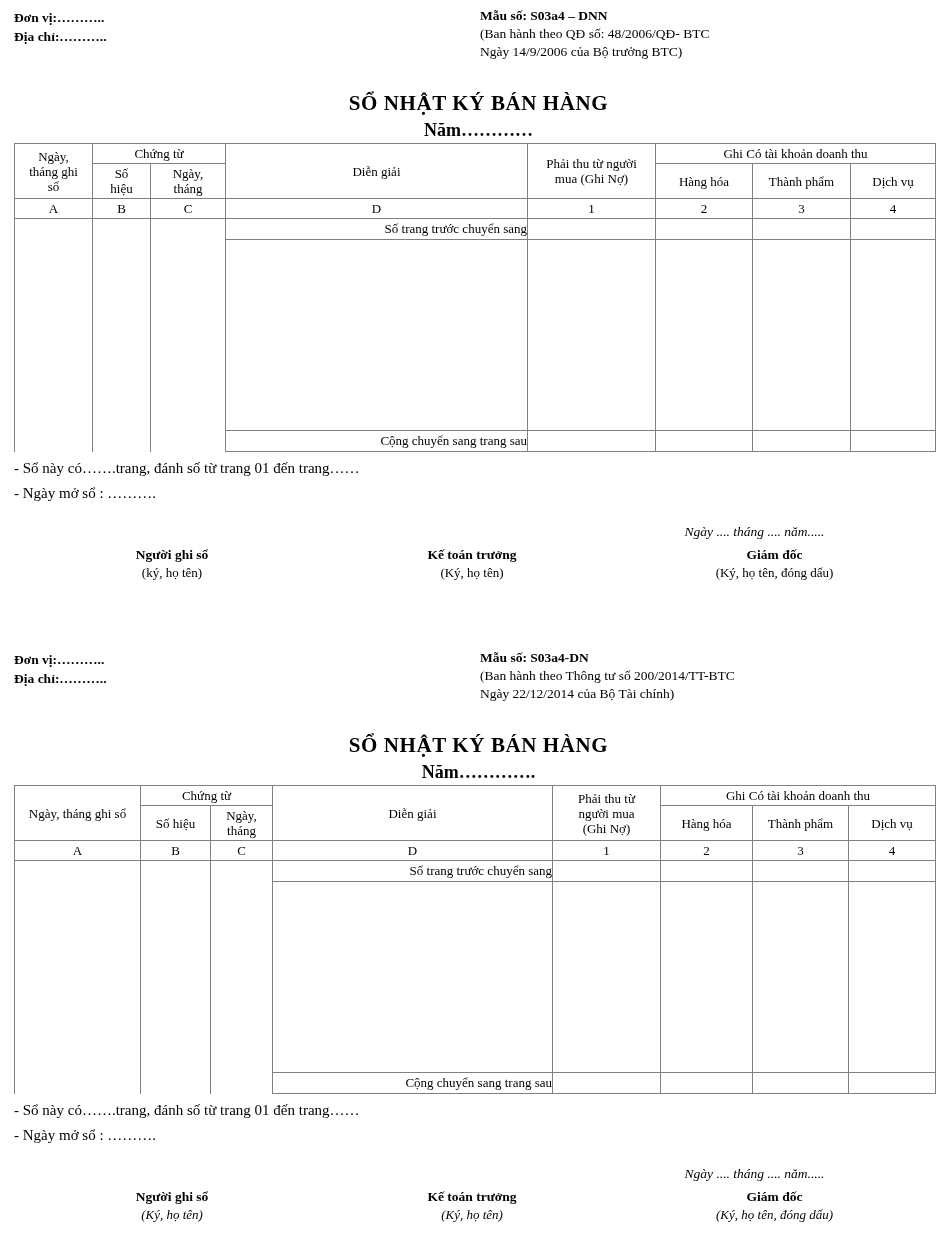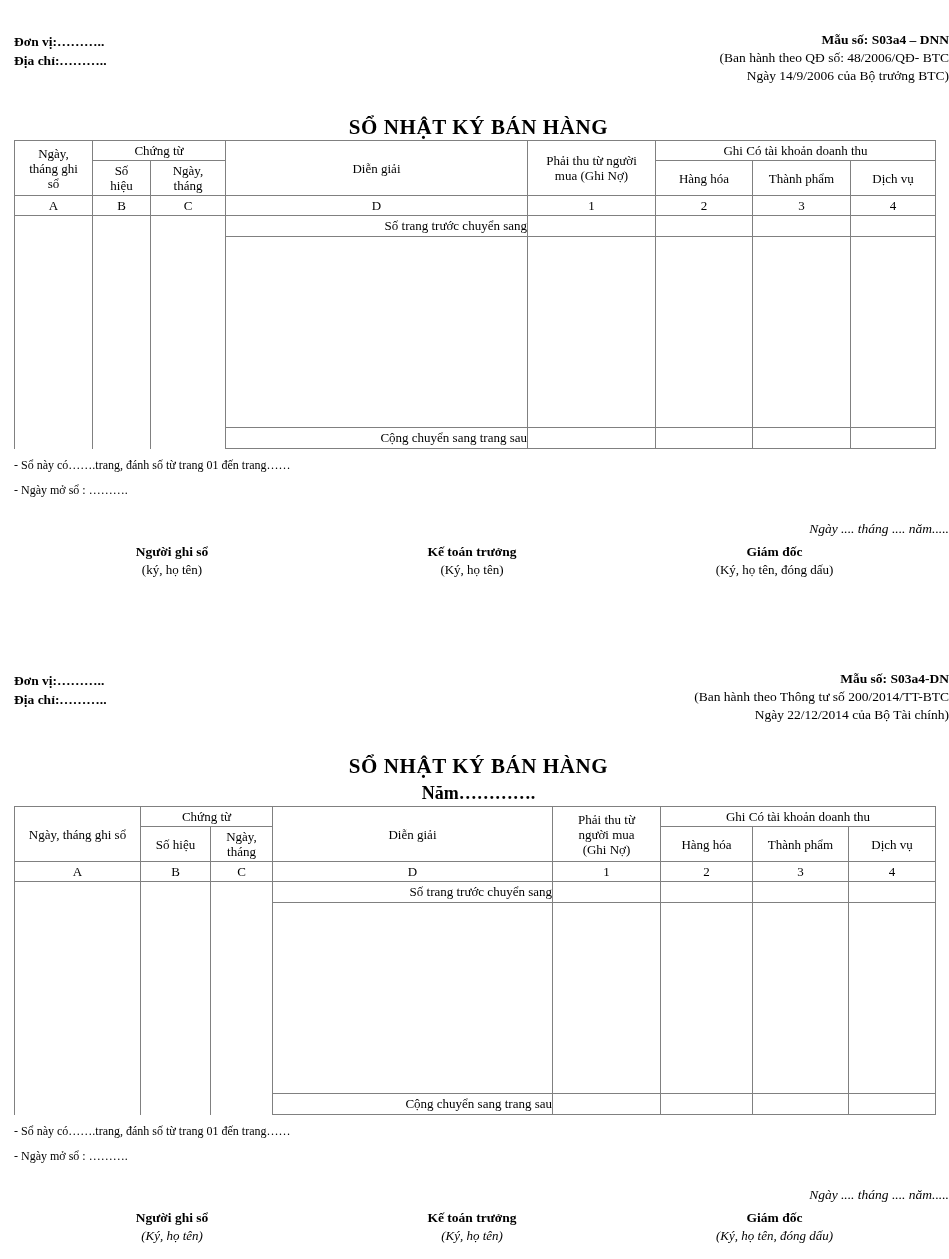--- a/index.html
+++ b/index.html
@@ -12,42 +12,41 @@
     width: 949px;
     height: 1259px;
     font-family: "Liberation Serif", "DejaVu Serif", serif;
     color: #000000;
     position: relative;
     overflow: hidden;
   }
   .page {
     position: relative;
     width: 949px;
-    margin-top: 24px;
   }
 
   
   .doc-head {
     position: relative;
     height: 68px;
   }
   .unit-block {
     position: absolute;
     left: 14px;
     top: 8px;
     font-size: 13.5px;
     font-weight: bold;
     line-height: 19px;
   }
   .form-block {
     position: absolute;
     left: 480px;
     top: 7px;
     width: 469px;
-    text-align: right;
+    text-align: left;
     font-size: 13.5px;
     line-height: 18px;
   }
   .form-block .form-code {
     font-weight: bold;
   }
 
   
   .title-wrap {
     text-align: center;
@@ -103,36 +102,36 @@
     height: 190px;
   }
   .ledger td.sidecell {
     border-top: none;
     border-bottom: none;
   }
 
   
   .notes {
     margin: 4px 0 0 14px;
-    font-size: 12px;
+    font-size: 15px;
     line-height: 25px;
   }
 
   
   .sign-area {
     position: relative;
     height: 74px;
     margin-top: 18px;
   }
   .date-line {
     position: absolute;
     left: 560px;
     top: 0;
     width: 389px;
-    text-align: right;
+    text-align: center;
     font-style: italic;
     font-size: 13.5px;
   }
   .sign-row {
     position: absolute;
     top: 22px;
     left: 0;
     width: 949px;
     display: flex;
     justify-content: space-between;
@@ -166,20 +165,21 @@
     </div>
     <div class="form-block">
       <div class="form-code">Mẫu số: S03a4 – DNN</div>
       <div>(Ban hành theo QĐ số: 48/2006/QĐ- BTC</div>
       <div>Ngày 14/9/2006 của Bộ trưởng BTC)</div>
     </div>
   </div>
 
   <div class="title-wrap">
     <div class="doc-title">SỔ NHẬT KÝ BÁN HÀNG</div>
+    <div class="doc-year">Năm…………</div>
   </div>
 
   <table class="ledger">
     <colgroup>
       <col style="width:78px">
         <col style="width:58px">
         <col style="width:75px">
       <col style="width:302px">
         <col style="width:128px">
         <col style="width:97px">

